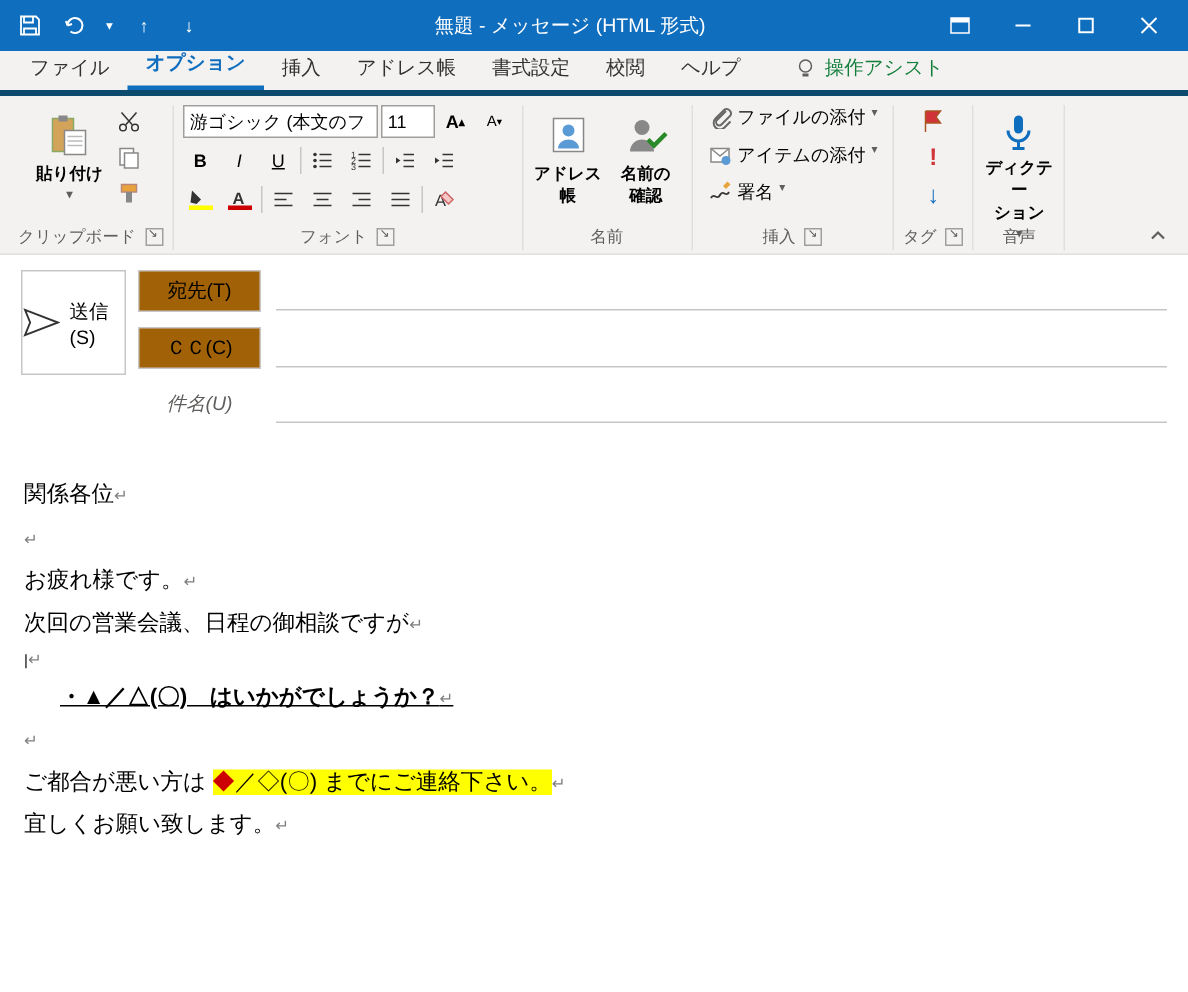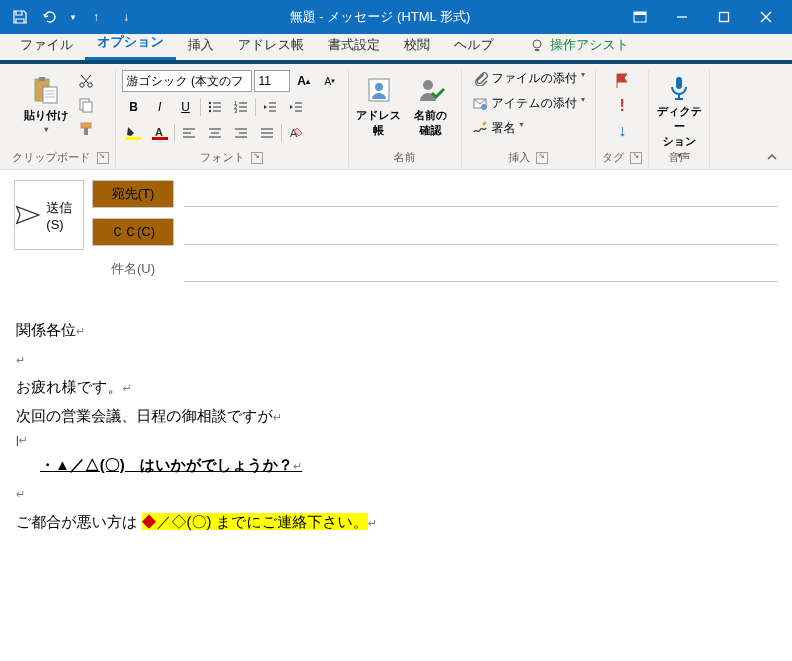--- a/index.html
+++ b/index.html
@@ -36,21 +36,21 @@
 .font-size { width: 36px; }
 
 .menuitem { height: 22px; display: flex; align-items: flex-start; gap: 4px; padding: 0 4px; cursor: pointer; font-size: 12px; white-space: nowrap; }
 
 .compose { padding: 10px 14px; }
 .header-block { display: flex; gap: 8px; margin-bottom: 12px; }
 .send-btn { width: 70px; height: 70px; border: 1px solid #c8c6c4; display: flex; flex-direction: row; align-items: center; justify-content: center; gap: 6px; cursor: pointer; font-size: 13px; }
 .fields { flex: 1; }
 .field-row { display: flex; align-items: center; gap: 10px; margin-bottom: 10px; }
 .field-btn { width: 82px; height: 28px; border: 1px solid #c8c6c4; background: #a16207; cursor: pointer; font-size: 13px; display: flex; align-items: center; justify-content: center; }
-.field-label { width: 82px; text-align: center; font-size: 13px; color: #605e5c; }
+.field-label { width: 82px; text-align: center; font-size: 13px; color: #605e5c; font-style: italic; }
 .field-input { flex: 1; border: none; border-bottom: 1px solid #c8c6c4; height: 26px; font-size: 13px; padding: 0 4px; outline: none; }
 
 .body-area { padding: 12px 2px; font-size: 15px; font-family: "Yu Gothic", "Meiryo", sans-serif; line-height: 1.9; color: #000; }
 .body-area p { margin: 0; }
 .ret { color: #808080; font-size: 11px; }
 .bullet-line { padding-left: 24px; font-weight: bold; text-decoration: underline; }
 .hl { background: #ffff00; }
 .red-sym { color: #c00; }
 
 .collapse-ribbon { margin-left: auto; width: 28px; display: flex; align-items: flex-end; justify-content: center; padding-bottom: 4px; cursor: pointer; color: #605e5c; }
@@ -403,14 +403,15 @@
     <p><span>関係各位</span><span class="ret">↵</span></p>
     <p><span class="ret">↵</span></p>
     <p><span>お疲れ様です。</span><span class="ret">↵</span></p>
     <p><span>次回の営業会議、日程の御相談ですが</span><span class="ret">↵</span></p>
     <p style="font-size:10px;">|<span class="ret">↵</span></p>
     <p class="bullet-line"><span>・▲／△(〇)　はいかがでしょうか？</span><span class="ret" style="text-decoration:none;font-weight:normal;">↵</span></p>
     <p><span class="ret">↵</span></p>
     <p>
       <span>ご都合が悪い方は </span><span class="hl"><span class="red-sym">◆</span><span>／◇(〇)  までにご連絡下さい。</span></span><span class="ret">↵</span>
     </p>
+    <p><span>宜しくお願い致します。</span><span class="ret">↵</span></p>
   </div>
 </div>
 
 </body></html>

